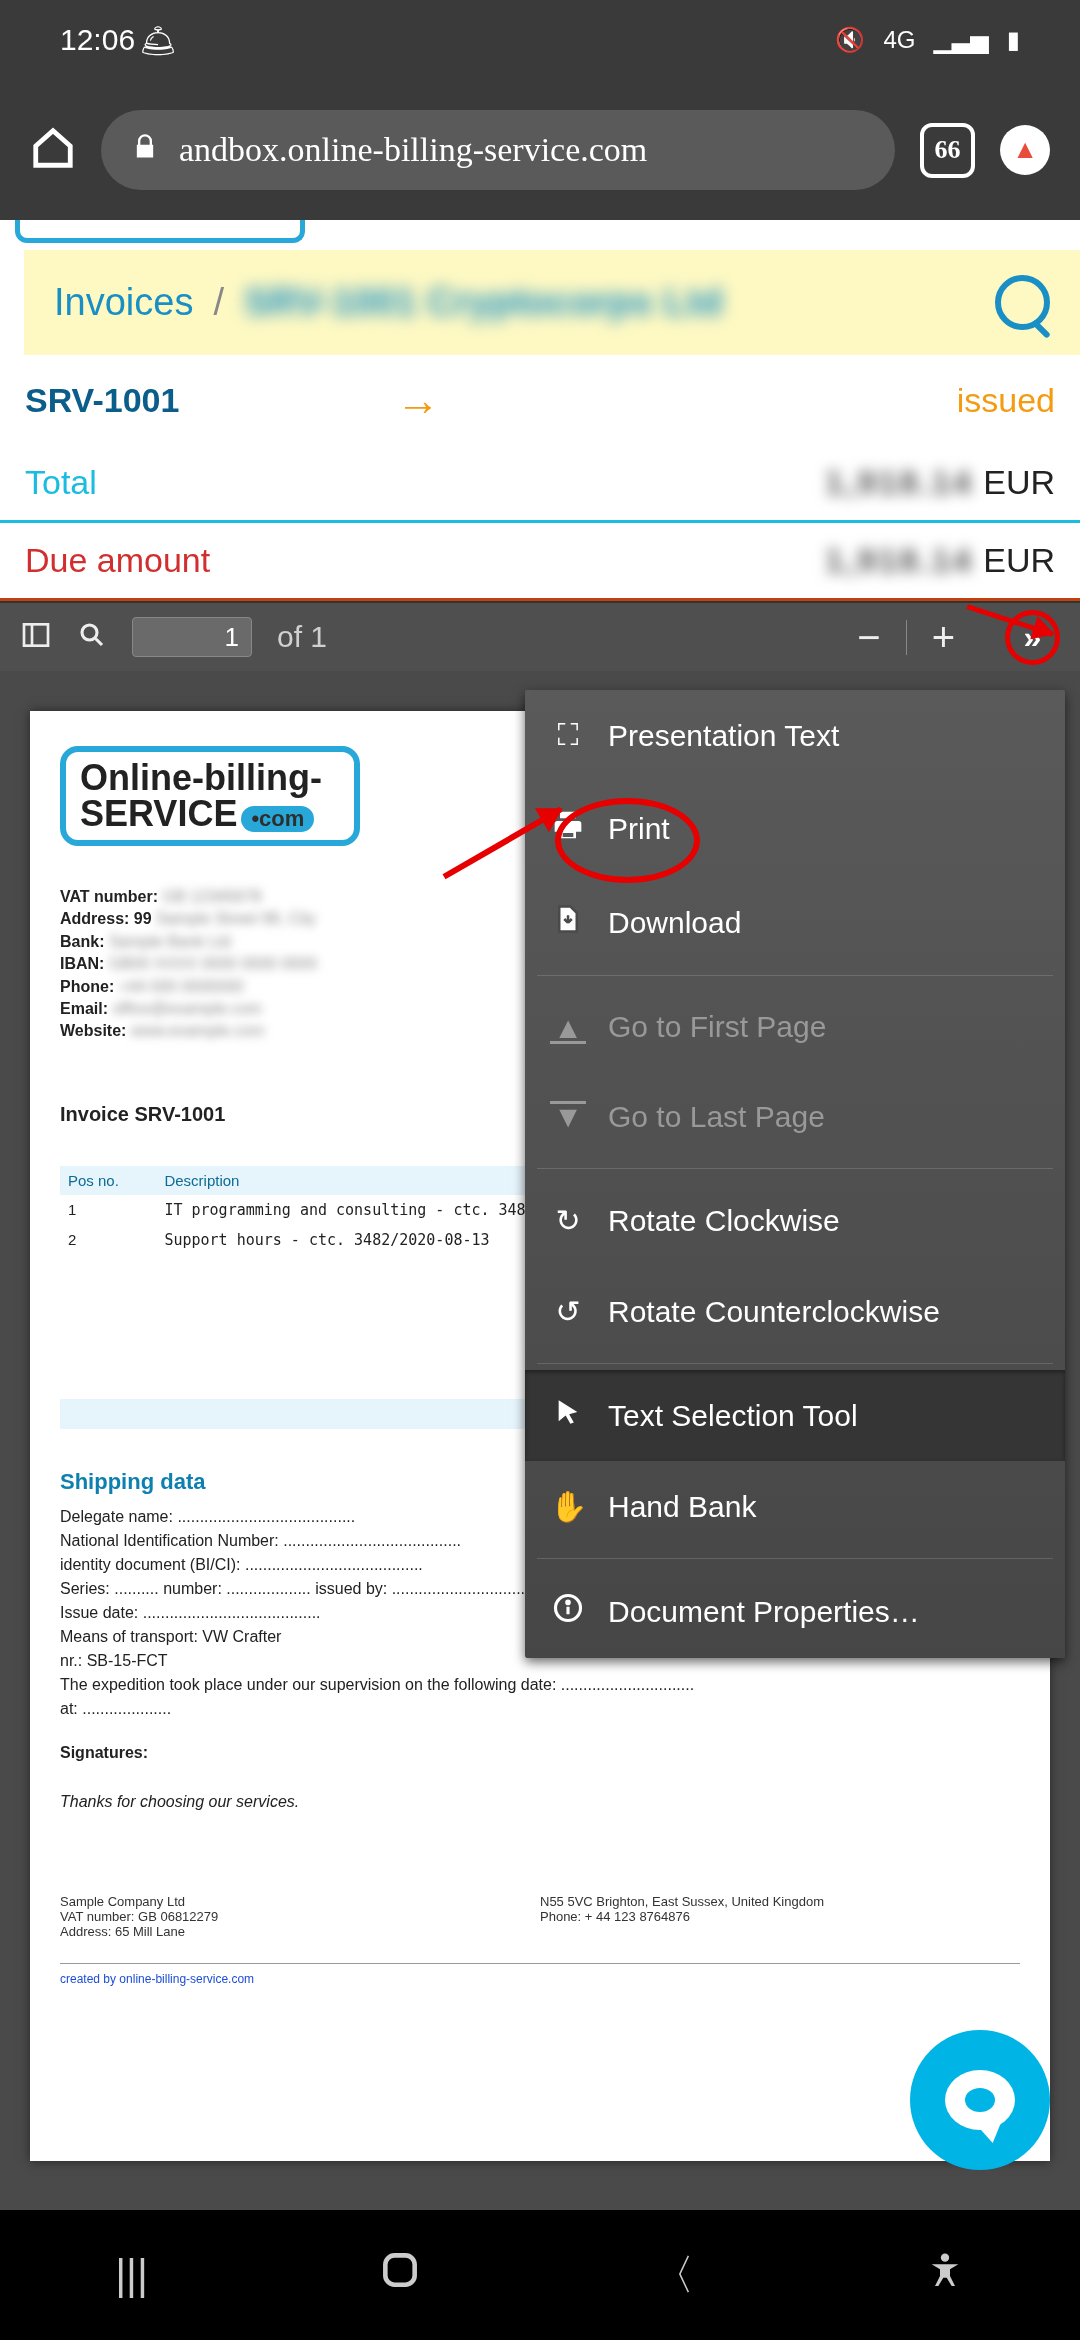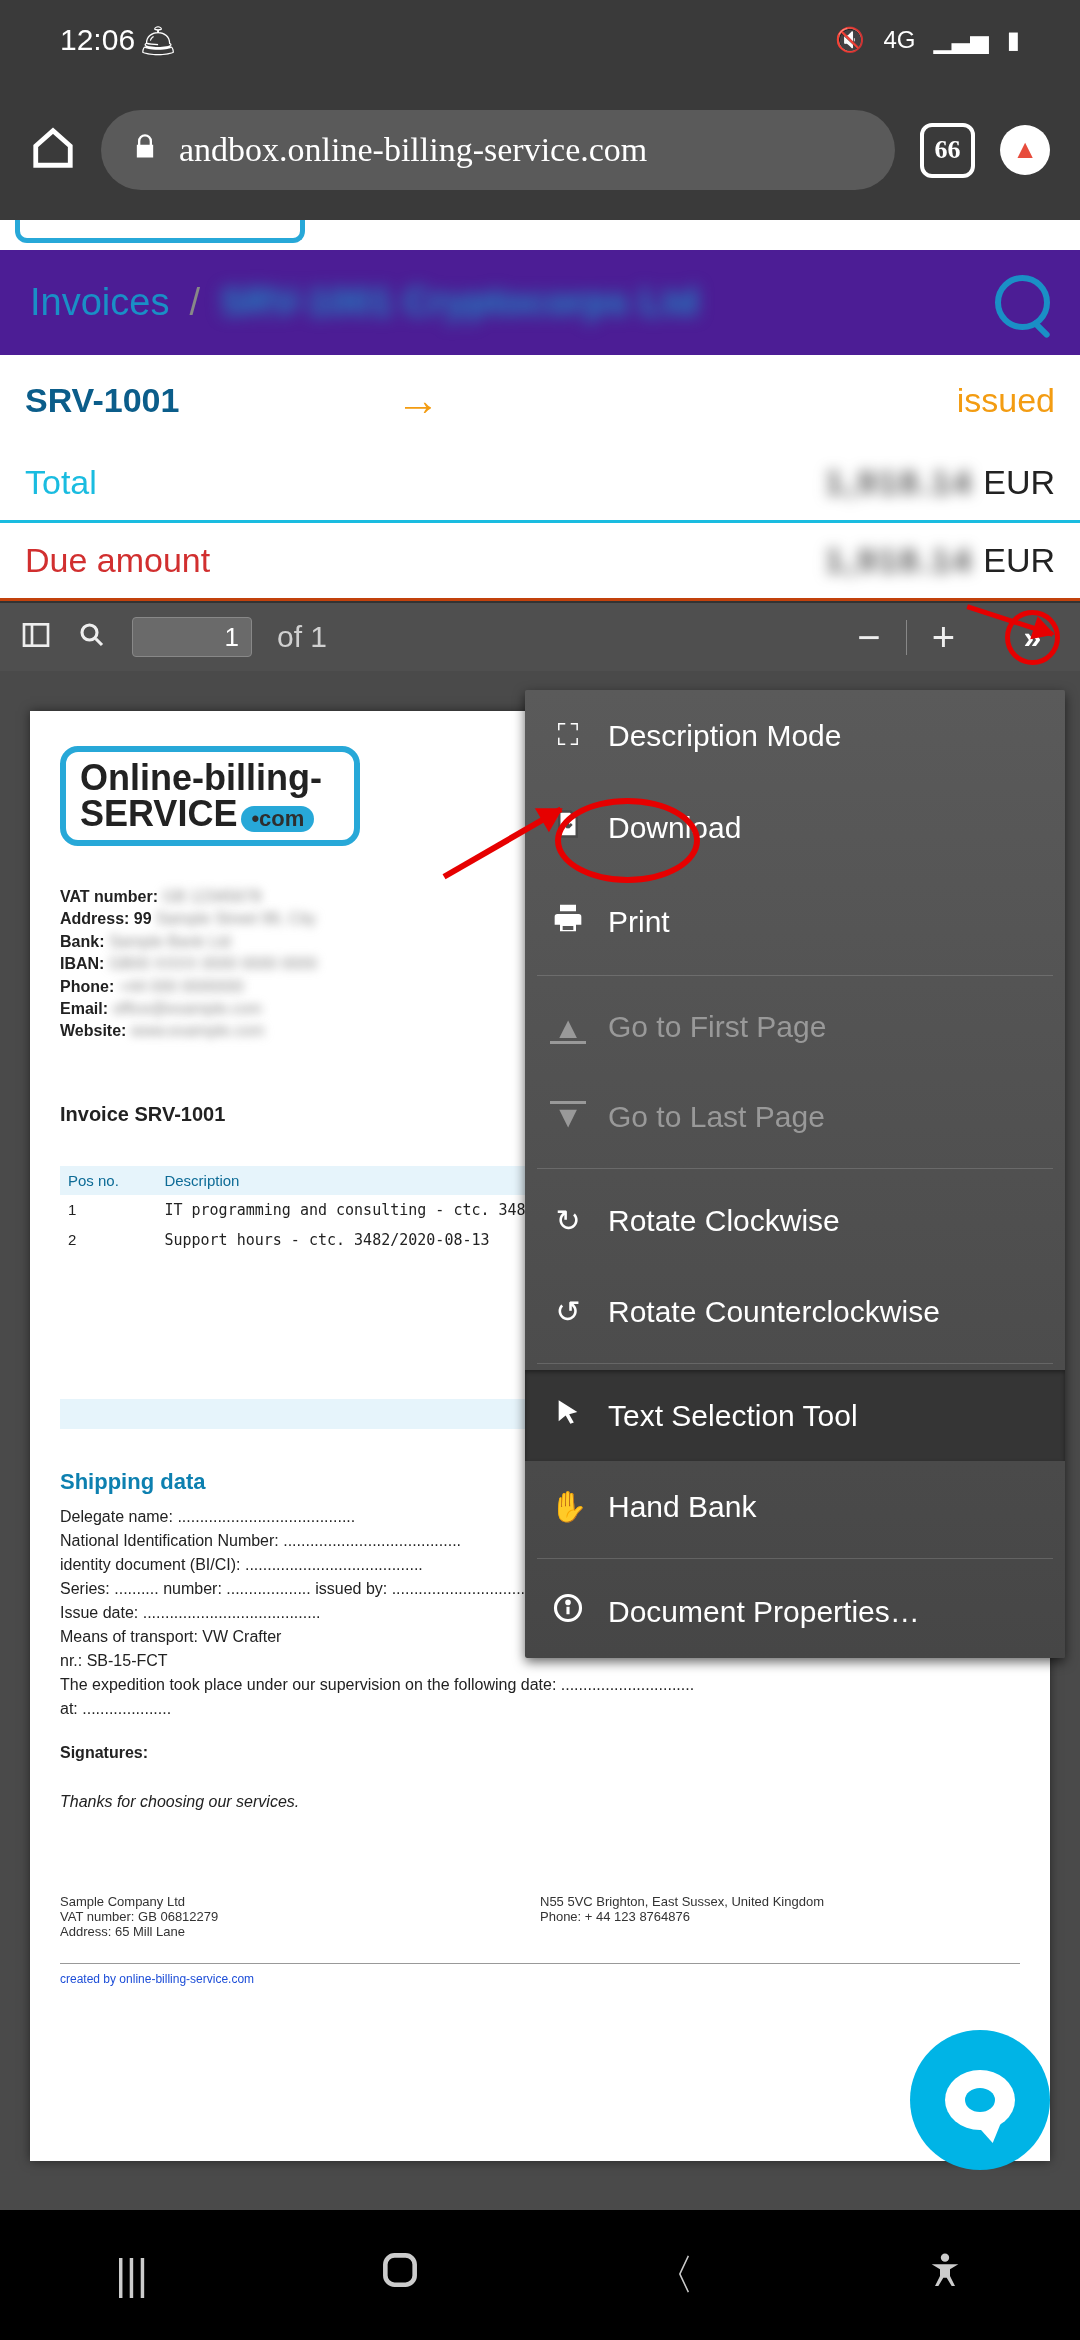--- a/index.html
+++ b/index.html
@@ -91,25 +91,26 @@
     top: 0;
     width: 280px;
     height: 18px;
     border: 5px solid #27a8d8;
     border-top: none;
     border-radius: 0 0 12px 12px;
     background: #fff;
   }
   
   .breadcrumb-row {
-    background: #4c1d95;
+    background: #fef9c3;
     padding: 25px 30px;
     display: flex;
     align-items: center;
     gap: 20px;
+    margin-left: 24px;
   }
   .breadcrumb-row .invoices-link { color: #1a8fc6; font-size: 38px; }
   .breadcrumb-row .sep { color: #888; font-size: 38px; }
   .blur-text {
     filter: blur(8px);
     color: #1a8fc6;
     font-size: 38px;
     font-weight: bold;
   }
   .search-circle {
@@ -537,37 +538,37 @@
           </div>
       </div>
       <div class="created">created by online-billing-service.com</div>
     </div>
   </div>
 </div>
 
 <div class="pdf-menu">
   <div class="menu-item">
     <span class="micon">⛶</span>
-    <span>Description Mode</span>
+    <span>Presentation Text</span>
+  </div>
+  <div class="menu-item">
+    <span class="micon">
+      <svg width="32" height="32" viewBox="0 0 24 24" fill="#fff">
+          <path d="M6 2h12v5H6zM4 9h16a2 2 0 012 2v6h-4v5H6v-5H2v-6a2 2 0 012-2zm4 9v3h8v-3H8z"></path>
+        </svg>
+    </span>
+    <span>Print</span>
   </div>
   <div class="menu-item">
     <span class="micon">
       <svg width="30" height="30" viewBox="0 0 24 24" fill="#fff">
           <path d="M5 2h9l5 5v15H5zM12 9v6m0 0l-3-3m3 3l3-3" stroke="#4a4a4a" stroke-width="2"></path>
         </svg>
     </span>
     <span>Download</span>
-  </div>
-  <div class="menu-item">
-    <span class="micon">
-      <svg width="32" height="32" viewBox="0 0 24 24" fill="#fff">
-          <path d="M6 2h12v5H6zM4 9h16a2 2 0 012 2v6h-4v5H6v-5H2v-6a2 2 0 012-2zm4 9v3h8v-3H8z"></path>
-        </svg>
-    </span>
-    <span>Print</span>
   </div>
   <div class="menu-sep"></div>
   <div class="menu-item disabled">
     <span class="micon">▲<div style="height:3px;background:#999;margin-top:-4px;"></div></span>
     <span>Go to First Page</span>
   </div>
   <div class="menu-item disabled">
     <span class="micon"><div style="height:3px;background:#999;margin-bottom:-4px;"></div>▼</span>
     <span>Go to Last Page</span>
   </div>

